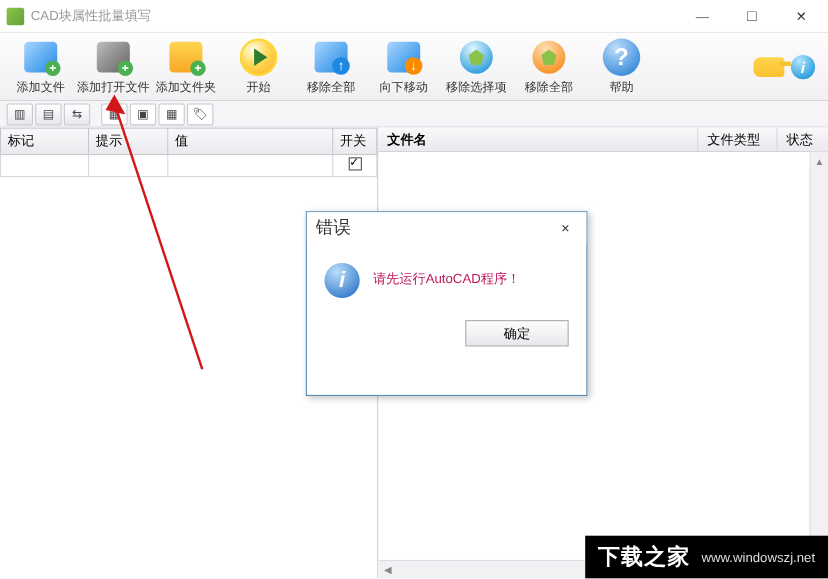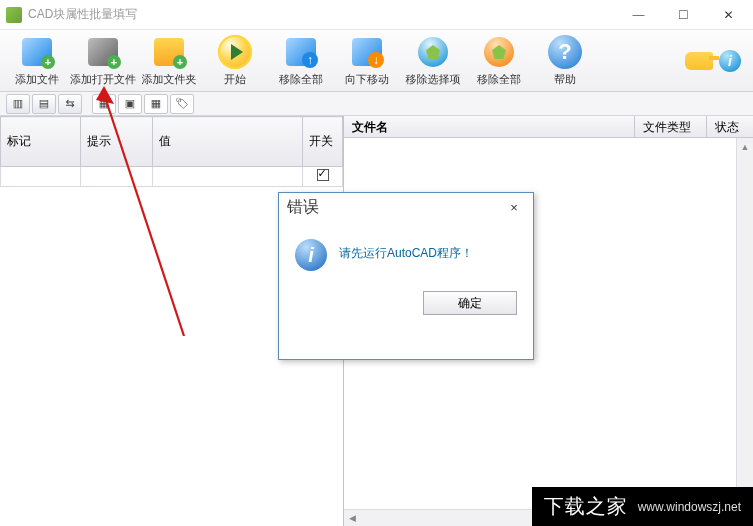--- a/index.html
+++ b/index.html
@@ -34,21 +34,21 @@
 .toolbar .spacer { flex:1; }
 .toolbar .rgroup { display:flex; gap:6px; align-items:center; padding-right:6px; }
 
 .subtoolbar { height: 24px; background: #f5f5f7; border-bottom: 1px solid #d5d5dd; display:flex; align-items:center; padding: 0 6px; gap: 2px; }
 .sbtn { width: 24px; height: 20px; border: 1px solid #c8c8d0; background:#fff; display:flex; align-items:center; justify-content:center; font-size:11px; color:#444; border-radius:2px; }
 .sbtn.grp1 { background: linear-gradient(#fff,#e6e8ee); }
 
 .body-area { position: absolute; top: 116px; left: 0; right: 0; bottom: 0; display:flex; }
 .left-panel { width: 344px; border-right:1px solid #c0c4cc; background:#fff; overflow:hidden; position:relative; }
 .left-table { width: 100%; border-collapse: collapse; }
-.left-table th { background: linear-gradient(#f9f9fb,#e9e9ee); border: 1px solid #c8c8d0; font-weight:normal; font-size:12px; padding: 16px 6px; text-align:left; }
+.left-table th { background: linear-gradient(#f9f9fb,#e9e9ee); border: 1px solid #c8c8d0; font-weight:normal; font-size:12px; padding: 3px 6px; text-align:left; }
 .left-table td { border: 1px solid #d8d8de; height: 18px; padding: 2px 6px; }
 .left-table .chkcell { text-align:center; }
 .chkbox { width:12px; height:12px; border:1px solid #555; display:inline-block; position:relative; background:#fff; }
 .chkbox.checked::after { content:"✓"; position:absolute; left:0; top:-3px; font-size:11px; color:#000; }
 
 .right-panel { flex:1; background:#fff; position:relative; }
 .right-head { height: 22px; display:flex; border-bottom:1px solid #c8c8d0; }
 .right-head .col { background: linear-gradient(#f9f9fb,#e9e9ee); border-right:1px solid #c8c8d0; padding: 3px 8px; font-size:12px; }
 .right-head .col.fname { flex:1;font-weight:bold; }
 .right-head .col.ftype { width: 72px; }
@@ -61,28 +61,28 @@
 .scrollbar-h .sbtn-arrow { width:17px; display:flex;align-items:center;justify-content:center; color:#888; font-size:9px; }
 .scrollbar-h .track { flex:1; position:relative; }
 .corner { position:absolute; right:0; bottom:0; width:17px; height:17px; background:#f1f1f3; }
 
 .dialog-backdrop { position:absolute; left:278px; top:192px; width:256px; height:168px; background:#fff; border:1px solid #5a8db8; box-shadow: 2px 2px 6px rgba(0,0,0,0.25); }
 .dialog-title { height:28px; display:flex; align-items:center; padding: 0 8px; background:#fff; }
 .dialog-title .dtxt { flex:1; font-size:16px; color:#333; }
 .dialog-title .dclose { width:22px; height:20px; display:flex;align-items:center;justify-content:center; font-size:13px; color:#333; }
 .dialog-body { padding: 18px 16px 8px 16px; display:flex; gap:12px; align-items:flex-start; }
 .dialog-icon { width:32px; height:32px; border-radius:50%; background: radial-gradient(circle at 35% 25%, #bbdefb, #1565c0); color:#fff; font-size:20px; font-weight:bold; font-style:italic; display:flex;align-items:center;justify-content:center; flex-shrink:0; }
-.dialog-msg { font-size:12px; color:#0369a1; padding-top:6px; }
+.dialog-msg { font-size:12px; color:#be185d; padding-top:6px; }
 .dialog-foot { display:flex; justify-content:flex-end; padding: 12px 16px 14px; }
 .dialog-foot .dbtn { min-width:82px; height:24px; border:1px solid #a8a8b0; background: linear-gradient(#fdfdfe,#e8e8ec); font-size:12px; padding: 0 34px; }
 
 .arrow-annot { position:absolute; left:64px; top:86px; width:140px; height:250px; pointer-events:none; }
 
 .watermark { position:absolute; right:0; bottom:0; background:#000; color:#fff; padding:6px 12px; font-size:14px; display:flex; align-items:center; gap:10px; font-family: "SimHei", sans-serif; }
-.watermark .wm-logo { font-size:20px; font-weight:normal; letter-spacing:1px; }
+.watermark .wm-logo { font-size:20px; font-weight:bold; letter-spacing:1px; }
 .watermark .wm-url { font-size:12px; color:#ddd; }
 </style>
 </head>
 <body>
 
 <div class="titlebar">
   <div class="app-icon"></div>
   <div class="title">CAD块属性批量填写</div>
   <div class="winbtn">—</div>
   <div class="winbtn">☐</div>

